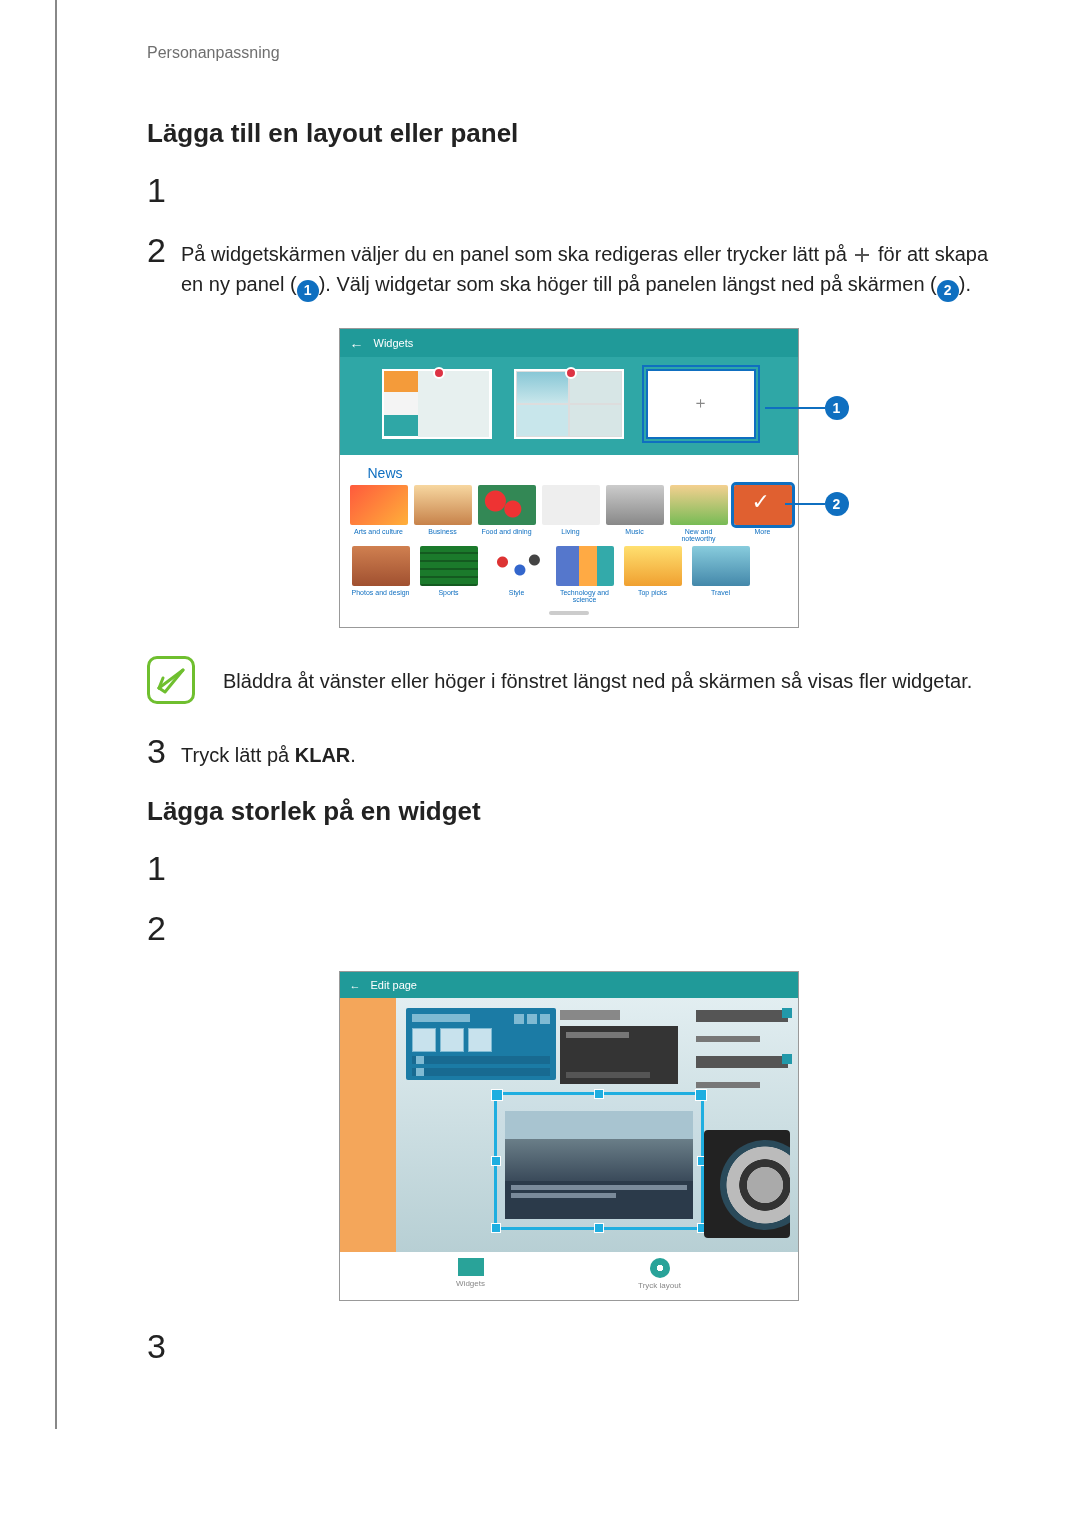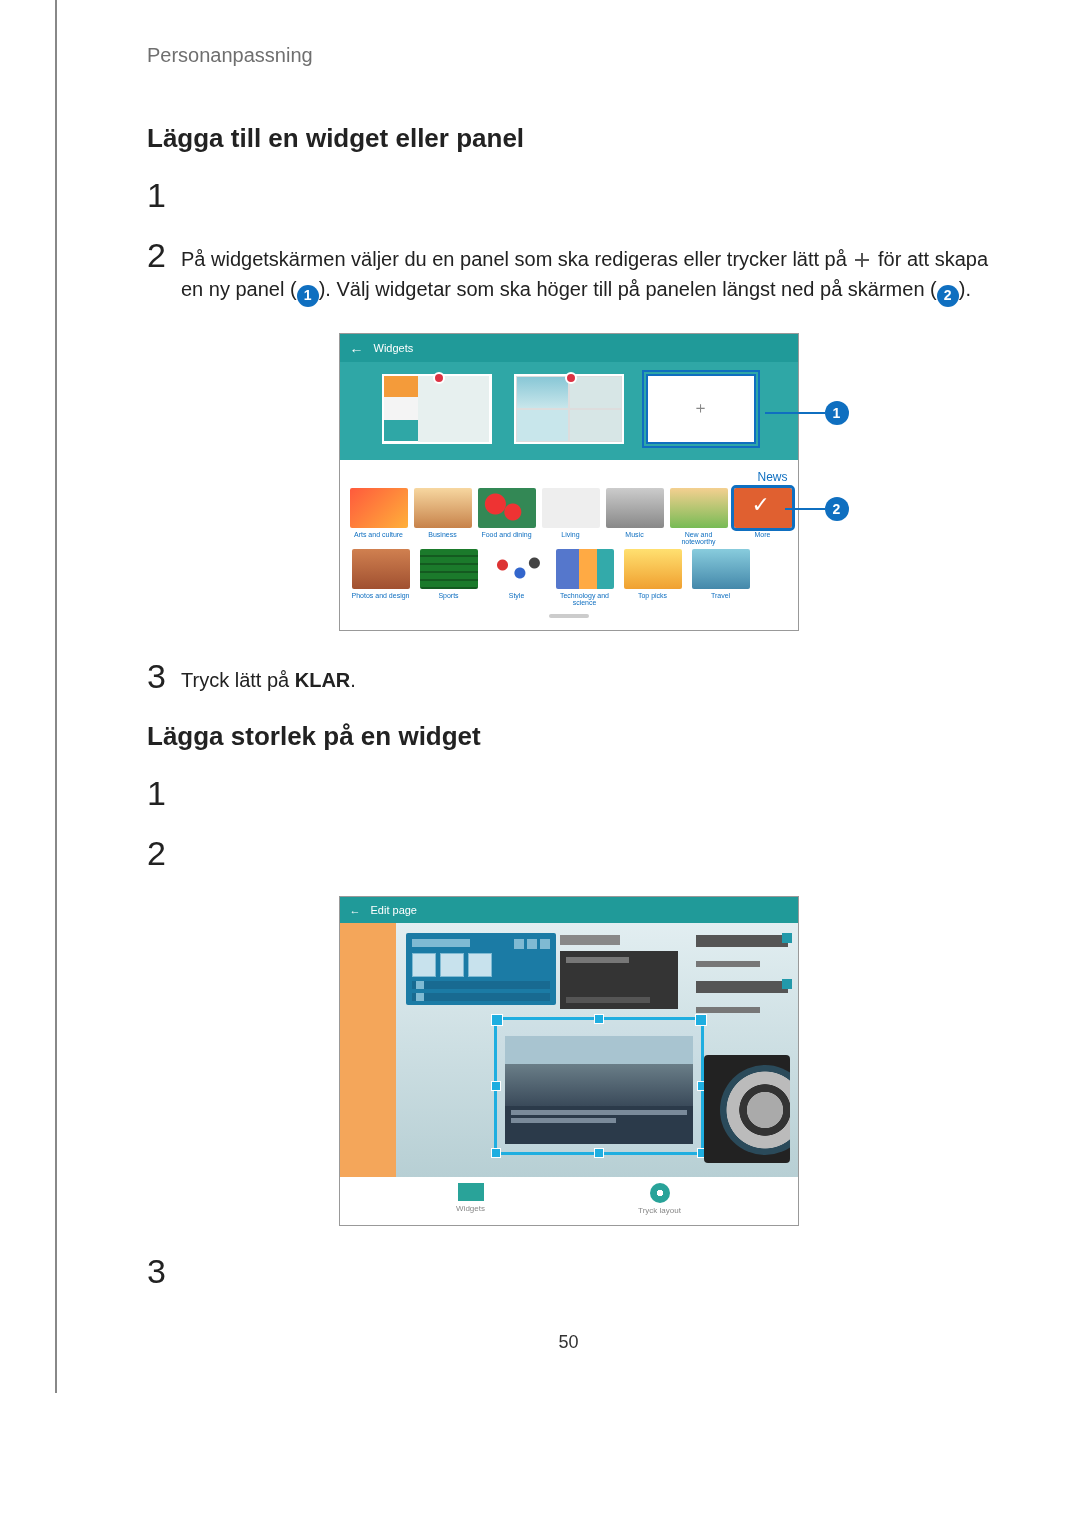--- a/index.html
+++ b/index.html
@@ -11,21 +11,21 @@
     margin: 0 auto;
   }
   .page {
     padding: 44px 90px 40px 90px;
     position: relative;
     border-left: 2px solid #888;
     margin-left: 55px;
   }
   .breadcrumb {
     color: #6f6f6f;
-    font-size: 20px;
+    font-size: 16px;
     margin-bottom: 56px;
   }
   .section-title {
     font-size: 26px;
     font-weight: bold;
     color: #222;
     margin: 24px 0 24px 0;
   }
   .step {
     display: flex;
@@ -145,21 +145,21 @@
   .panel-b .b4 { background: #d7e6e6; }
   .panel-plus {
     display: flex; align-items:center; justify-content:center;
     height: 100%; color:#888;
   }
   .fig1-grid {
     background: #fff;
     padding: 10px 10px 12px 10px;
   }
   .fig1-caption {
-    color: #0f6fc0; font-size: 12px; margin: 0 0 4px 18px; text-align: right;
+    color: #0f6fc0; font-size: 14px; margin: 0 0 4px 18px;
   }
   .fig1-row {
     display: flex; gap: 6px; margin-bottom: 4px;
   }
   .fig1-item {
     width: 62px;
     display: flex; flex-direction: column; align-items: center;
   }
   .fig1-item .thumb {
     width: 58px; height: 40px; border-radius:2px;
@@ -328,21 +328,21 @@
   .tc12{background:linear-gradient(#ffe070,#f0a030);}
   .tc13{background:linear-gradient(#8cd,#48a);}
 </style>
 </head>
 <body>
 
 <div class="page">
 
   <div class="breadcrumb">Personanpassning</div>
 
-  <div class="section-title">Lägga till en widget eller panel</div>
+  <div class="section-title">Lägga till en layout eller panel</div>
 
   <div class="step">
     <div class="step-num">1</div>
   </div>
 
   <div class="step">
     <div class="step-num">2</div>
     <div class="step-text">
       <span>På widgetskärmen väljer du en panel som ska redigeras eller trycker lätt på </span><span class="inline-icon plus">
           <svg width="18" height="18" viewBox="0 0 18 18" fill="none" stroke-width="2">
@@ -448,20 +448,30 @@
         <div class="line"></div>
           <div class="dot">1</div>
       </div>
       <div class="callout c2">
         <div class="line"></div>
           <div class="dot">2</div>
       </div>
     </div>
   </div>
 
+  <div class="note-row">
+    <div class="note-icon">
+      <svg width="32" height="32" viewBox="0 0 32 32" fill="none" stroke-width="3" stroke-linecap="round" stroke-linejoin="round">
+        <path d="M4 24 L28 6"></path>
+        <path d="M4 24 L10 28 L28 6"></path>
+        <path d="M4 24 L8 14"></path>
+      </svg>
+    </div>
+    <div class="note-text">Bläddra åt vänster eller höger i fönstret längst ned på skärmen så visas fler widgetar.</div>
+  </div>
 
   <div class="step">
     <div class="step-num">3</div>
     <div class="step-text">
       <span>Tryck lätt på </span><span class="bold">KLAR</span><span>.</span>
     </div>
   </div>
 
   <div class="section-title">Lägga storlek på en widget</div>
 
@@ -544,15 +554,14 @@
           </div>
         </div>
       </div>
     </div>
   </div>
 
   <div class="step">
     <div class="step-num">3</div>
   </div>
 
-  <div class="page-number">50</div>
 
 </div>
 
 </body></html>

